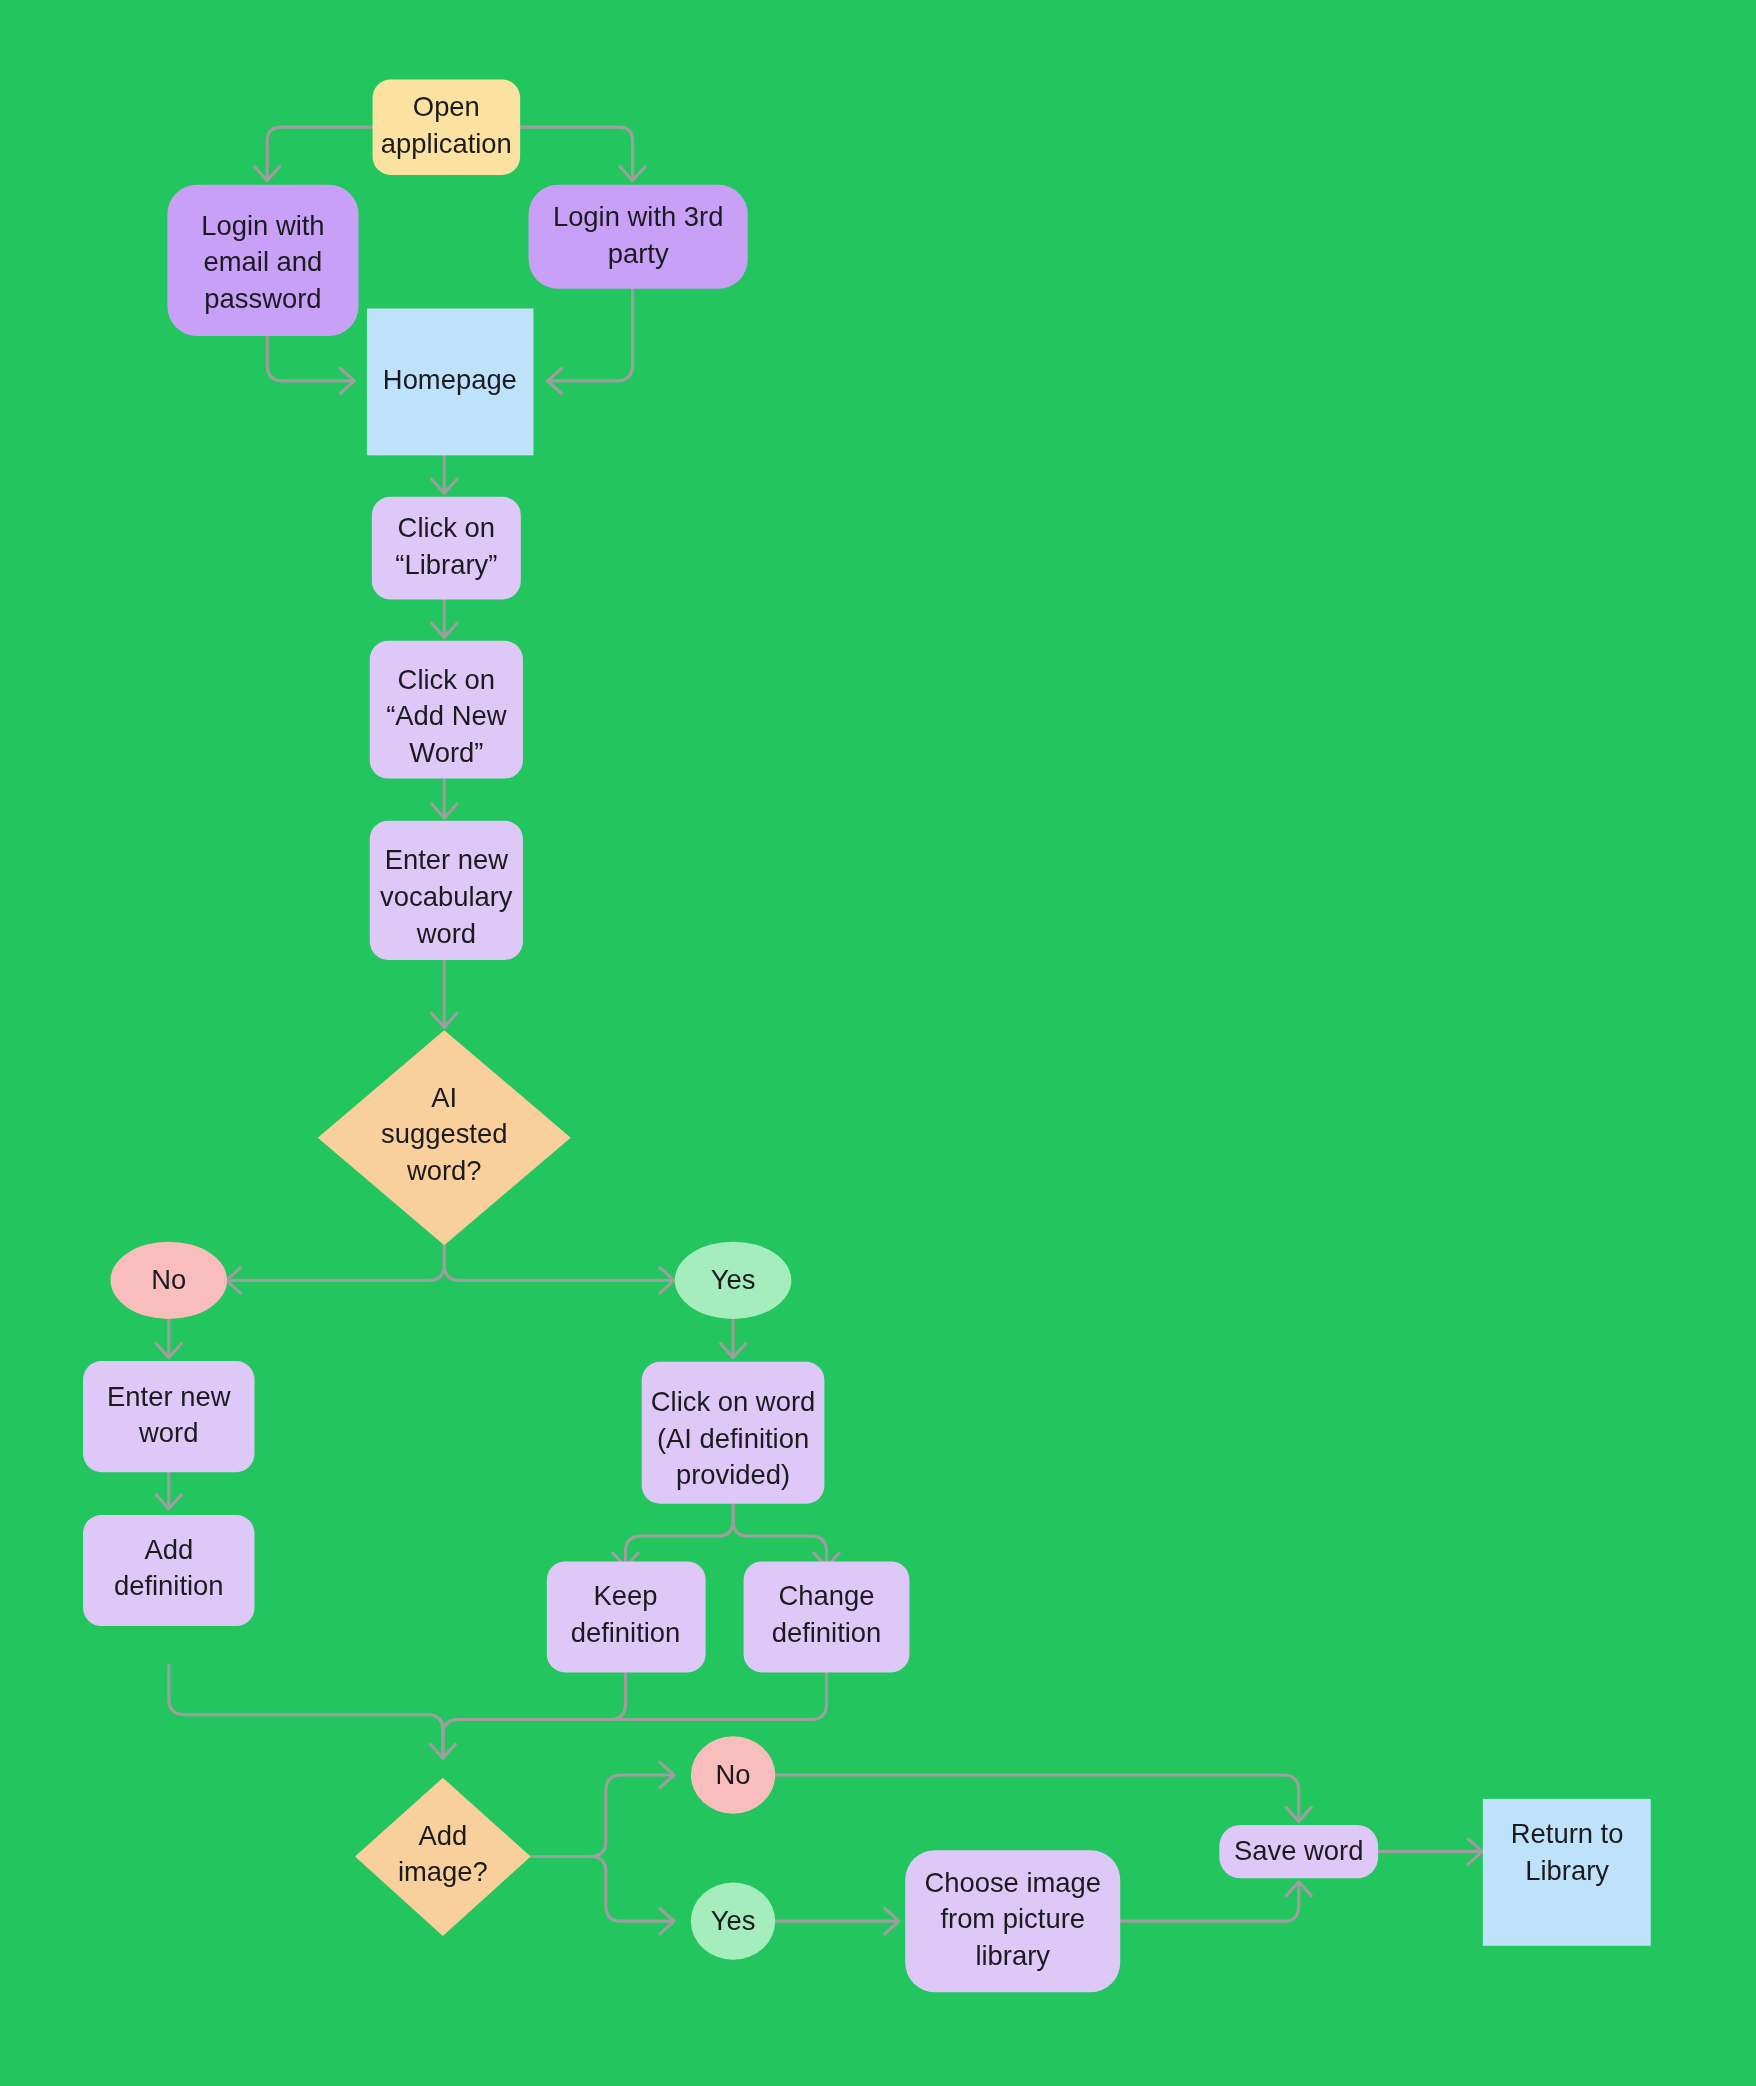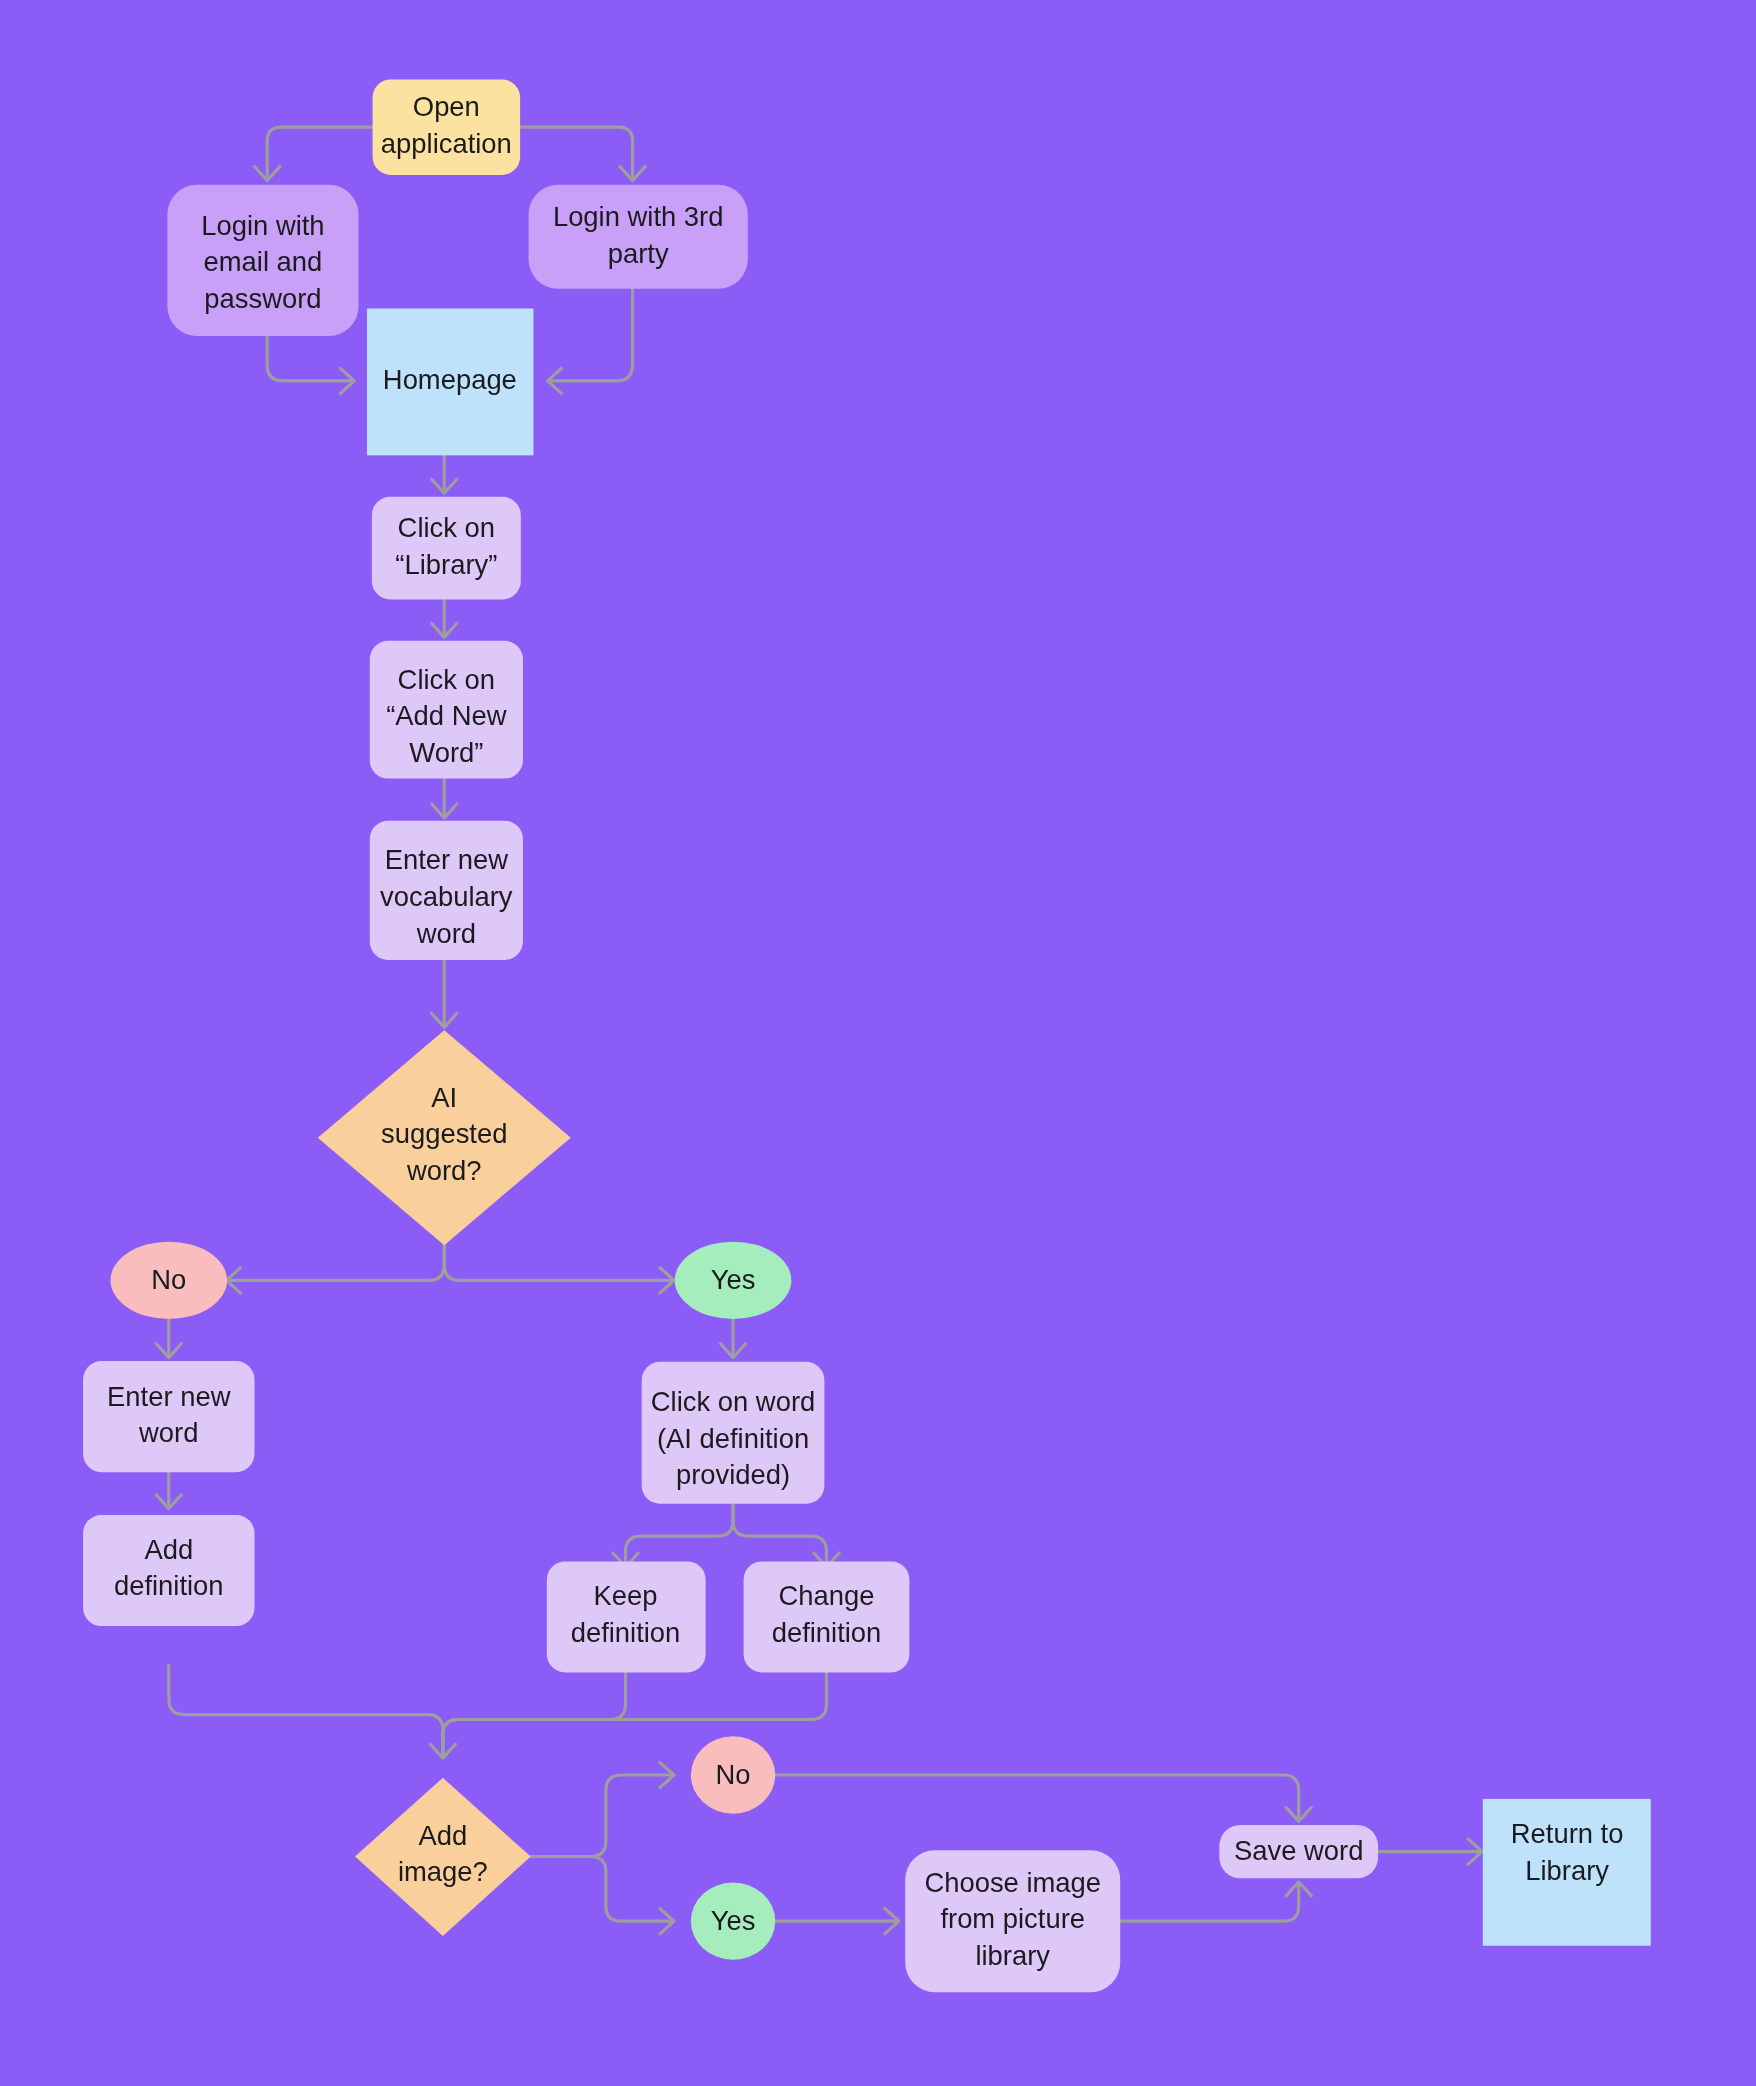--- a/index.html
+++ b/index.html
@@ -11,21 +11,21 @@
   body {
     width: 1757px;
     height: 2087px;
     font-family: "Liberation Sans", sans-serif;
     overflow: hidden;
   }
   #flowchart-root {
     position: relative;
     width: 1757px;
     height: 2087px;
-    background: #8b5cf6;
+    background: #22c55e;
   }
   svg.board {
     position: absolute;
     top: 0;
     left: 0;
     width: 1757px;
     height: 2087px;
     display: block;
   }
   .node-label {

